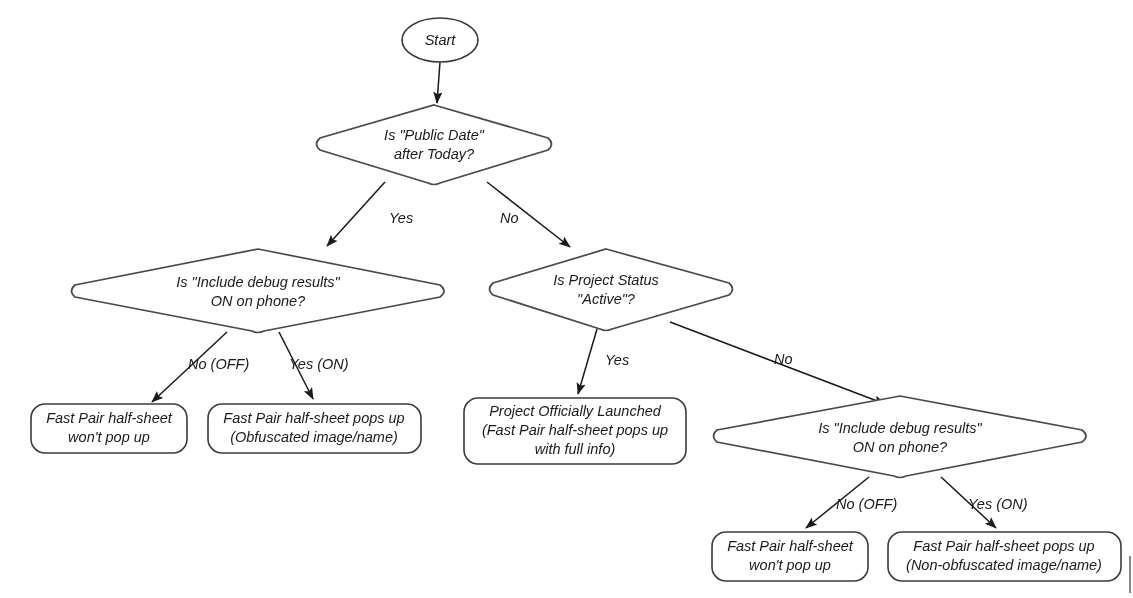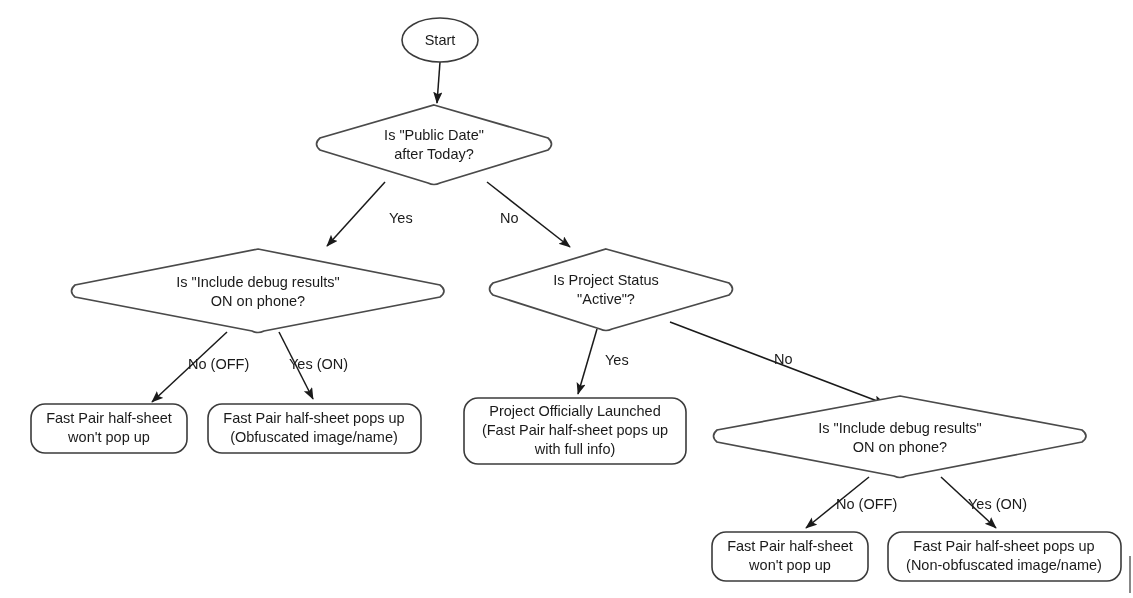--- a/index.html
+++ b/index.html
@@ -9,20 +9,21 @@
   }
   body {
     font-family: "Liberation Sans", sans-serif;
   }
   #flow-wrap {
     position: relative;
     width: 1133px;
     height: 598px;
     background: #ffffff;
     overflow: hidden;
+    font-style: italic;
   }
   svg#flowchart {
     display: block;
     width: 1133px;
     height: 598px;
   }
   .node-shape {
     fill: #ffffff;
     stroke: #3b3b3b;
     stroke-width: 1.6;

